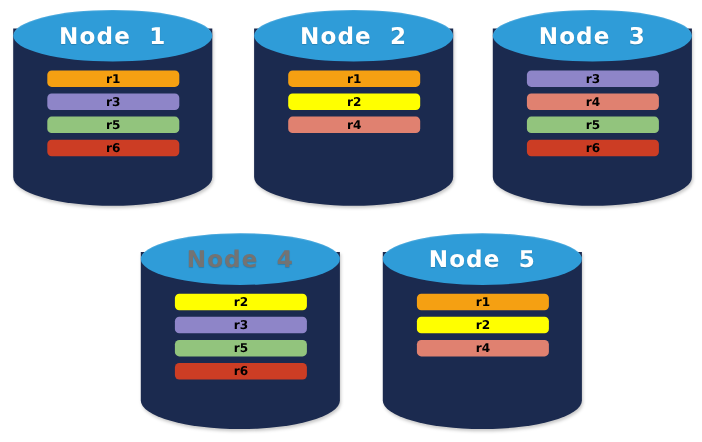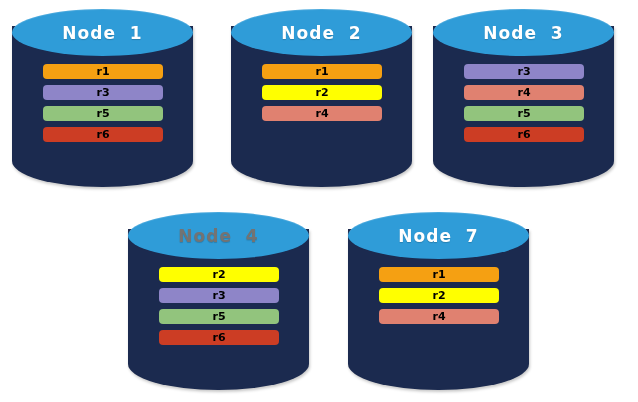--- a/index.html
+++ b/index.html
@@ -54,21 +54,21 @@
   .node .title {
     position: absolute;
     left: 0;
     top: 0;
     width: 181px;
     height: 47px;
     display: flex;
     align-items: center;
     justify-content: center;
     color: #ffffff;
-    font-size: 17px;
+    font-size: 21px;
     font-weight: bold;
     letter-spacing: 1px;
     white-space: pre;
     text-shadow: 0 1px 1px rgba(0,0,0,0.18);
     pointer-events: none;
   }
 
   
   .replicas {
     position: absolute;
@@ -109,21 +109,21 @@
     <div class="node" style="left: 231px; top: 9px;">
       <div class="body" style="background: rgb(27, 42, 79);"></div>
       <div class="top" style="background: rgb(47, 156, 216);"></div>
       <div class="title" style="color: rgb(255, 255, 255);">Node  2</div>
       <div class="replicas">
         <div class="replica" style="background: rgb(245, 160, 18);">r1</div>
         <div class="replica" style="background: rgb(255, 255, 0);">r2</div>
         <div class="replica" style="background: rgb(224, 129, 112);">r4</div>
       </div>
     </div>
-    <div class="node" style="left: 433px; top: 9px;">
+    <div class="node" style="left: 448px; top: 9px;">
       <div class="body" style="background: rgb(27, 42, 79);"></div>
       <div class="top" style="background: rgb(47, 156, 216);"></div>
       <div class="title" style="color: rgb(255, 255, 255);">Node  3</div>
       <div class="replicas">
         <div class="replica" style="background: rgb(142, 133, 200);">r3</div>
         <div class="replica" style="background: rgb(224, 129, 112);">r4</div>
         <div class="replica" style="background: rgb(146, 196, 125);">r5</div>
         <div class="replica" style="background: rgb(204, 61, 36);">r6</div>
       </div>
     </div>
@@ -134,20 +134,20 @@
       <div class="replicas">
         <div class="replica" style="background: rgb(255, 255, 0);">r2</div>
         <div class="replica" style="background: rgb(142, 133, 200);">r3</div>
         <div class="replica" style="background: rgb(146, 196, 125);">r5</div>
         <div class="replica" style="background: rgb(204, 61, 36);">r6</div>
       </div>
     </div>
     <div class="node" style="left: 348px; top: 212px;">
       <div class="body" style="background: rgb(27, 42, 79);"></div>
       <div class="top" style="background: rgb(47, 156, 216);"></div>
-      <div class="title" style="color: rgb(255, 255, 255);">Node  7</div>
+      <div class="title" style="color: rgb(255, 255, 255);">Node  5</div>
       <div class="replicas">
         <div class="replica" style="background: rgb(245, 160, 18);">r1</div>
         <div class="replica" style="background: rgb(255, 255, 0);">r2</div>
         <div class="replica" style="background: rgb(224, 129, 112);">r4</div>
       </div>
     </div>
   </div>
 
 </body></html>

